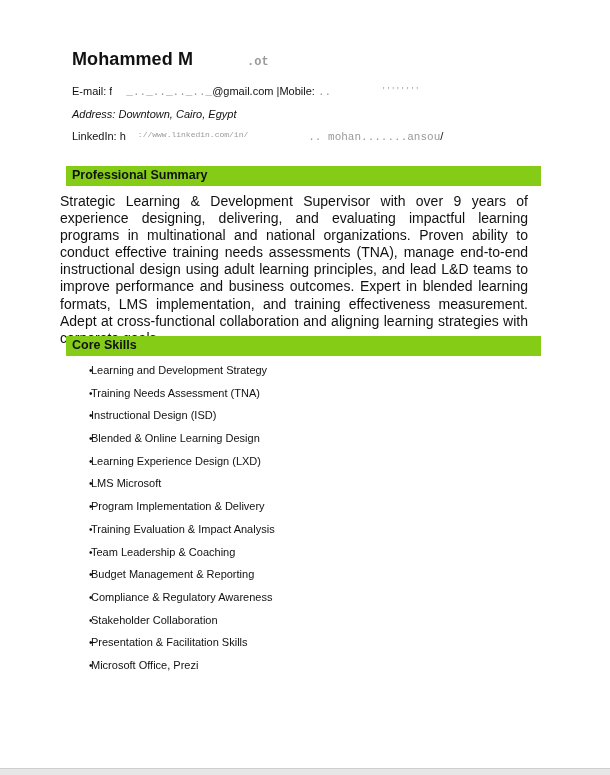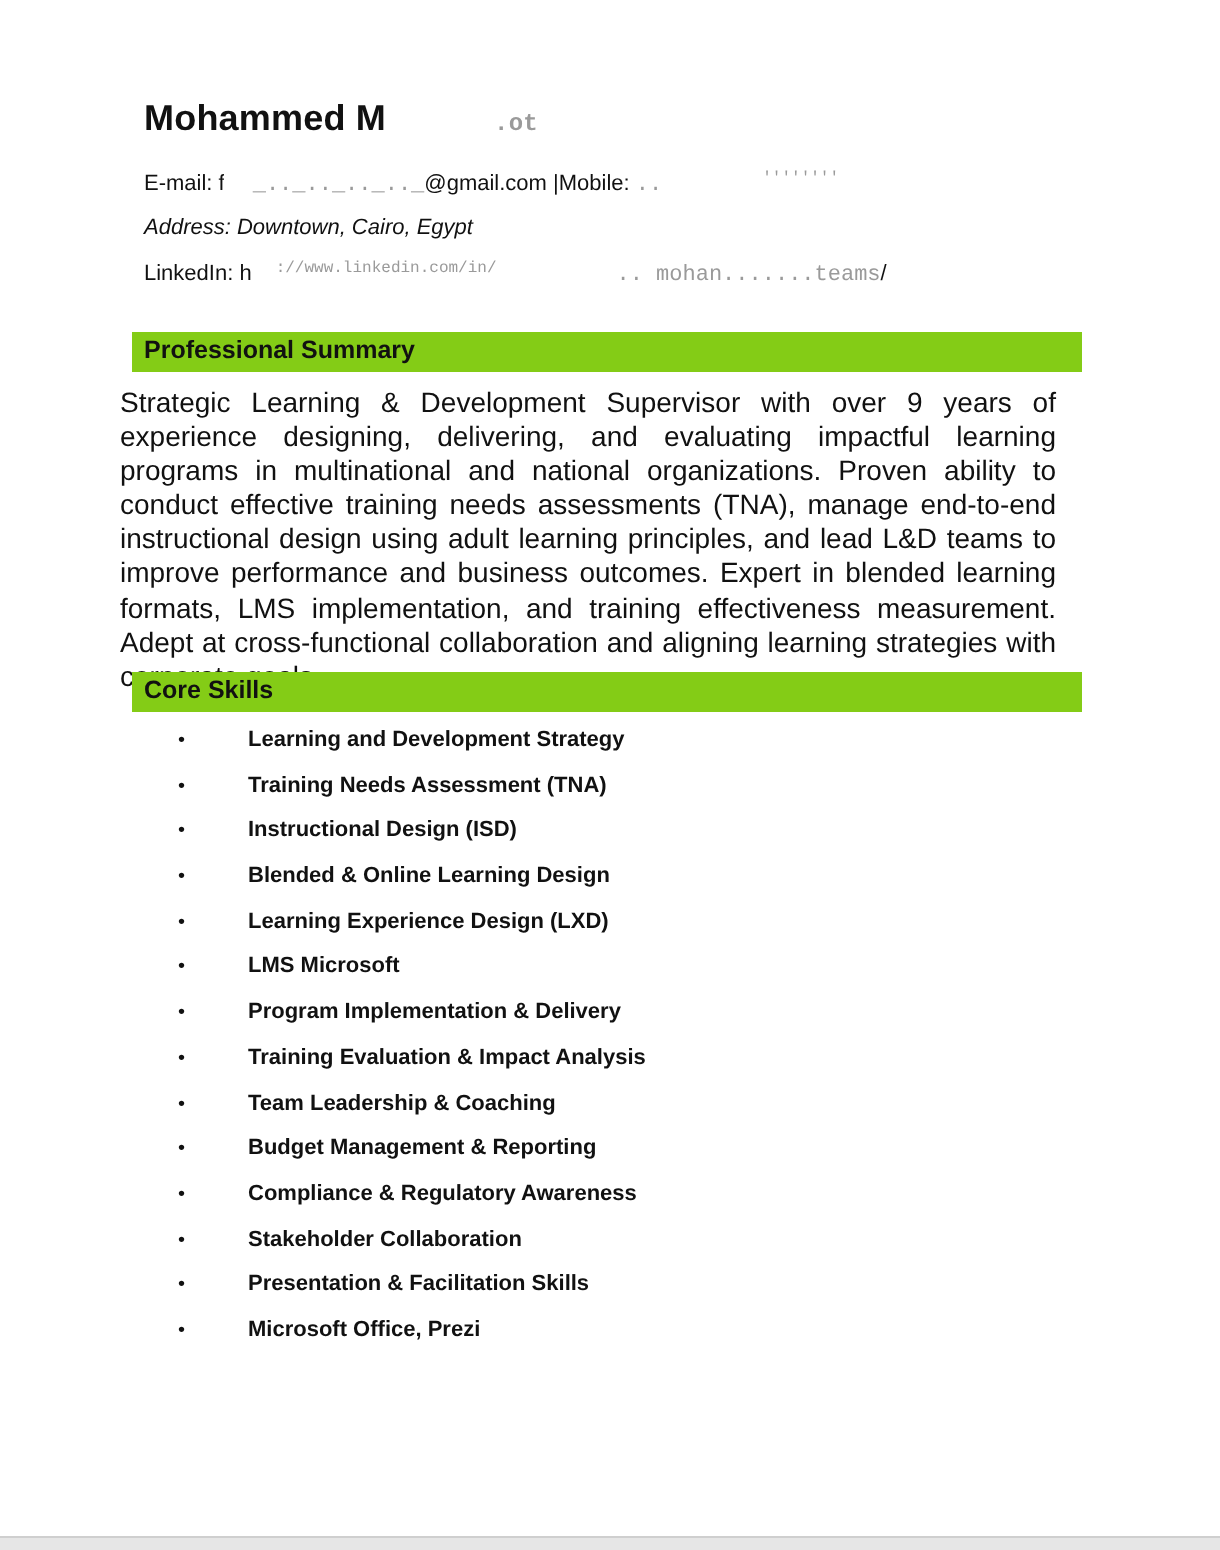--- a/index.html
+++ b/index.html
@@ -95,40 +95,40 @@
       color: #111;
     }
     .skill-bullet {
       position: absolute;
       left: 17px; top: 0;
       font-size: 10px;
       line-height: 17px;
     }
     .skill-label {
       position: absolute;
-      left: 52px; top: 0; font-weight: bold;
+      left: 19px; top: 0;
     }
   </style>
 </head>
 <body>
 
 <div class="page">
 
   <div class="name">
     <span>Mohammed M</span><span class="redact" style="width:54px;height:14px;"></span><span class="faint" style="font-size:12px;">.ot</span>
   </div>
 
   <div class="contact-line" style="top:85px;">
     <span>E-mail: </span><span>f</span><span class="redact" style="width:14px;height:10px;"></span><span class="faint">_.._.._.._.._</span><span>@gmail.com</span><span> |</span><span>Mobile: </span><span class="faint">..</span><span class="redact" style="width:50px;height:10px;"></span><span class="faint" style="font-size:8px;vertical-align:top;">''''''''</span>
   </div>
 
   <div class="contact-line" style="top:108px;font-style:italic;">Address: Downtown, Cairo, Egypt</div>
 
   <div class="contact-line" style="top:130px;">
-    <span>LinkedIn: </span><span>h</span><span class="redact" style="width:12px;height:10px;"></span><span class="faint" style="font-size:8px;vertical-align:top;">://www.linkedin.com/in/</span><span class="redact" style="width:60px;height:10px;"></span><span class="faint">.. mohan.......teams</span><span>/</span>
+    <span>LinkedIn: </span><span>h</span><span class="redact" style="width:12px;height:10px;"></span><span class="faint" style="font-size:8px;vertical-align:top;">://www.linkedin.com/in/</span><span class="redact" style="width:60px;height:10px;"></span><span class="faint">.. mohan.......ansou</span><span>/</span>
   </div>
 
   <div class="section-band" style="top:166px;">
     <span class="section-title">Professional Summary</span>
   </div>
   <p class="summary">Strategic Learning &amp; Development Supervisor with over 9 years of experience designing, delivering, and evaluating impactful learning programs in multinational and national organizations. Proven ability to conduct effective training needs assessments (TNA), manage end-to-end instructional design using adult learning principles, and lead L&amp;D teams to improve performance and business outcomes. Expert in blended learning formats, LMS implementation, and training effectiveness measurement. Adept at cross-functional collaboration and aligning learning strategies with corporate goals.</p>
 
   <div class="section-band" style="top:336px;">
     <span class="section-title">Core Skills</span>
   </div>

